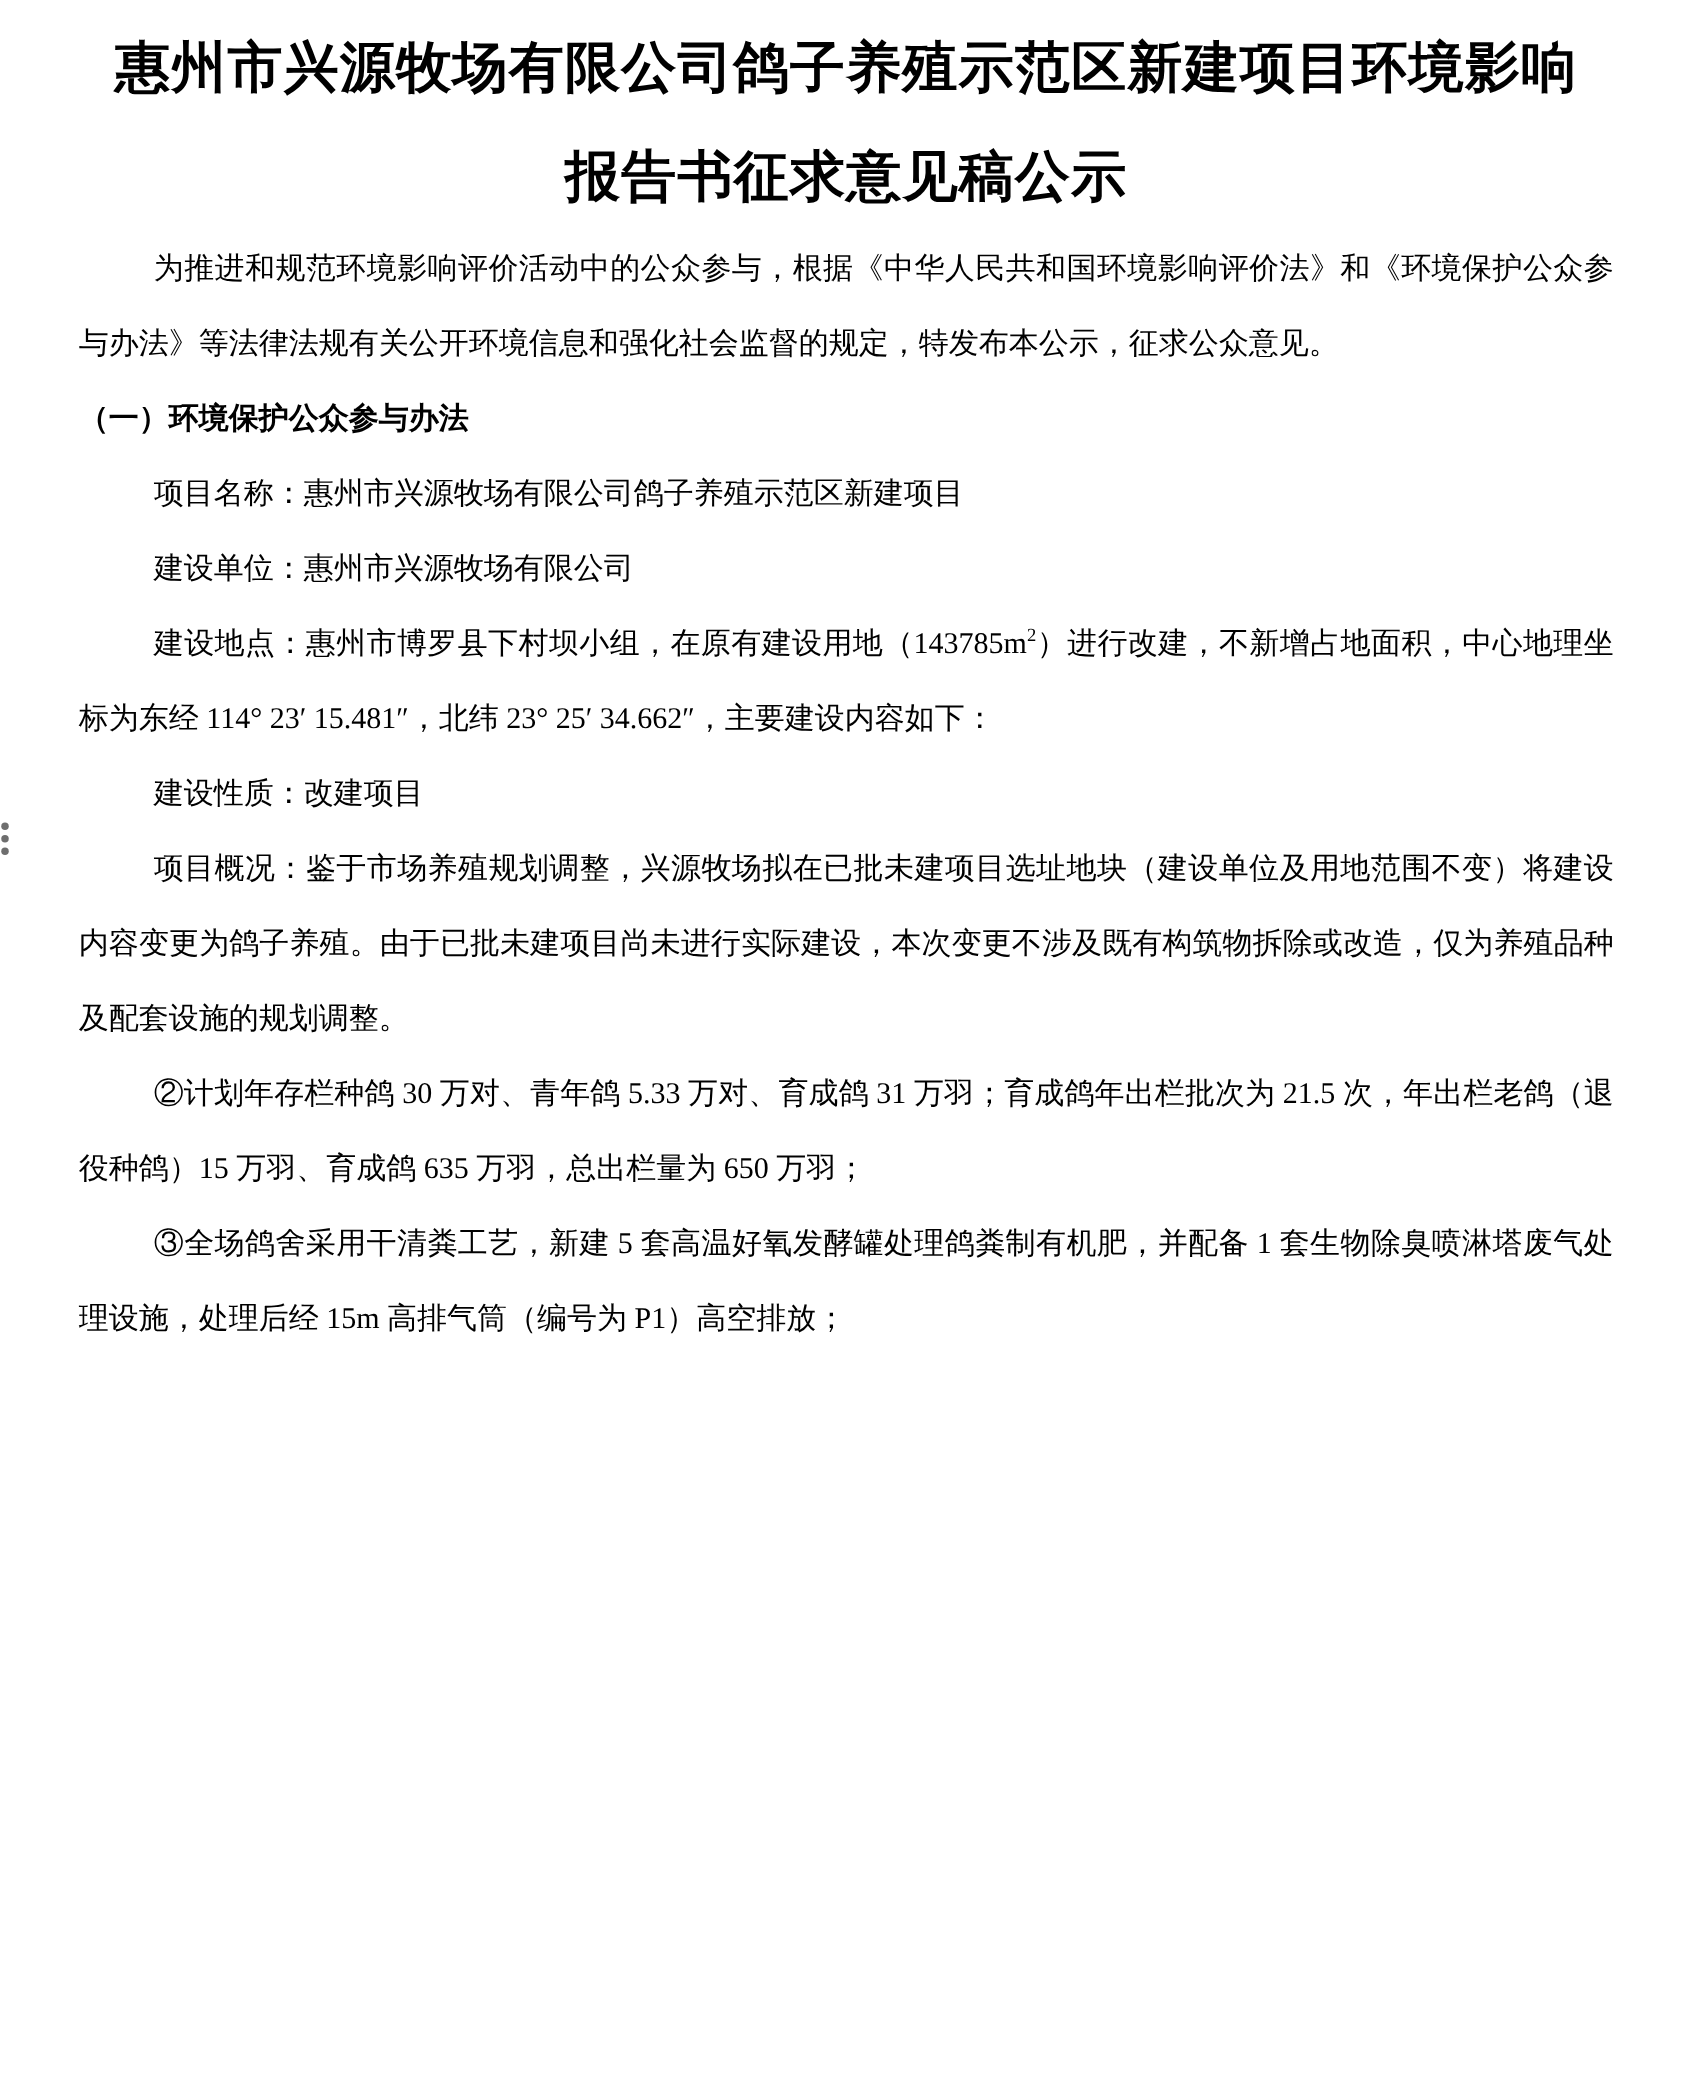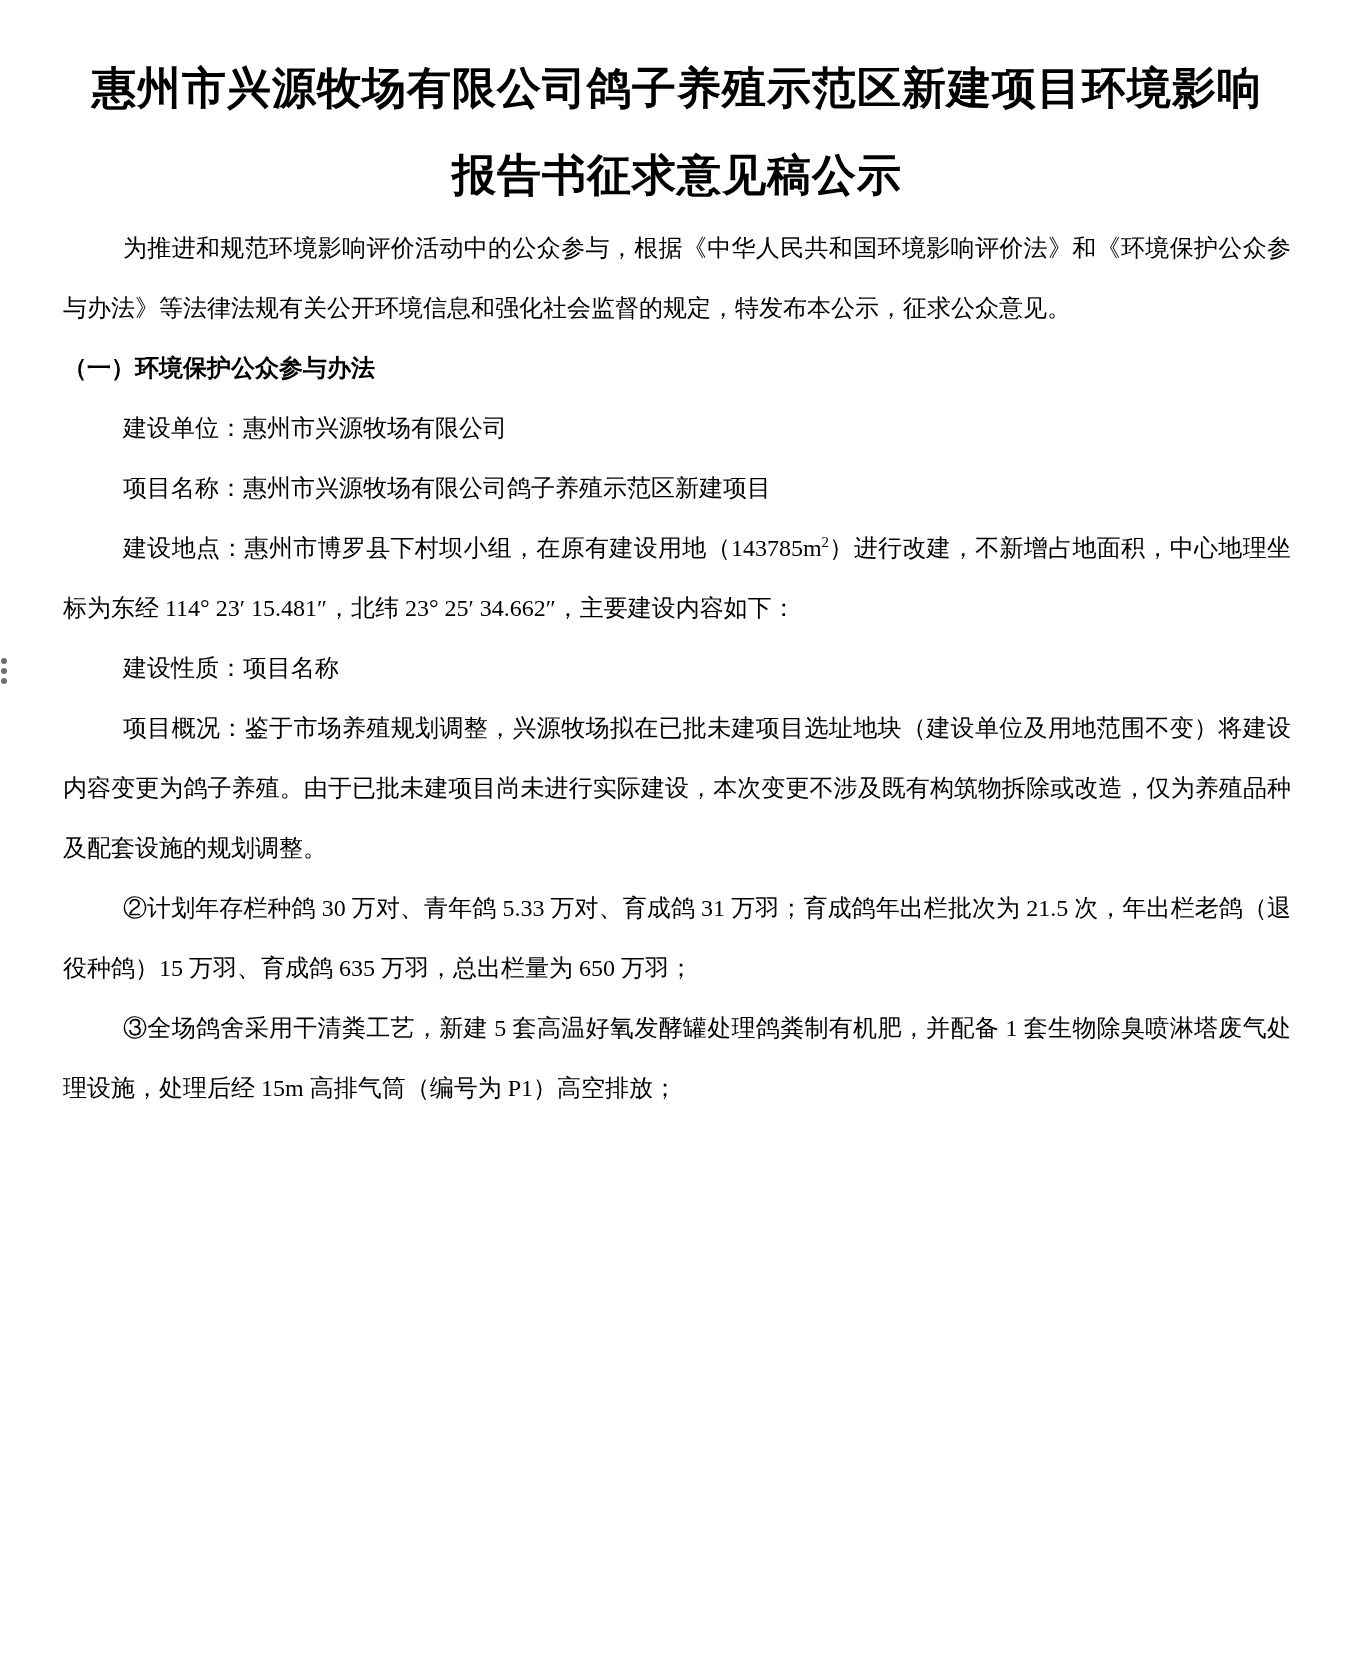--- a/index.html
+++ b/index.html
@@ -6,21 +6,21 @@
   .page {
     position: relative;
     width: 1355px;
     height: 1674px;
     background: #ffffff;
     color: #000000;
     overflow: hidden;
     font-family: "Liberation Serif", "DejaVu Serif", serif;
   }
   .doc {
-    padding: 44px 64px 0 63px;
+    padding: 11px 64px 0 63px;
   }
   .doc-title {
     margin: 0;
     font-family: "Liberation Sans", "DejaVu Sans", sans-serif;
     font-weight: 700;
     font-size: 44px;
     line-height: 87px;
     letter-spacing: 1px;
     text-align: center;
   }
@@ -73,27 +73,27 @@
       <div>惠州市兴源牧场有限公司鸽子养殖示范区新建项目环境影响</div>
       <div>报告书征求意见稿公示</div>
     </h1>
 
     <div class="body-text">
 
       <p class="indent p-intro">为推进和规范环境影响评价活动中的公众参与，根据《中华人民共和国环境影响评价法》和《环境保护公众参与办法》等法律法规有关公开环境信息和强化社会监督的规定，特发布本公示，征求公众意见。</p>
 
       <p class="p-heading">（一）环境保护公众参与办法</p>
 
+      <p class="indent p-name">项目名称：惠州市兴源牧场有限公司鸽子养殖示范区新建项目</p>
+
       <p class="indent">建设单位：惠州市兴源牧场有限公司</p>
-
-      <p class="indent p-name">项目名称：惠州市兴源牧场有限公司鸽子养殖示范区新建项目</p>
 
       <p class="p-location" style="text-indent: 60px;"><span class="indent-span" style="display:inline;">建设地点：惠州市博罗县下村坝小组，在原有建设用地（143785m</span><sup>2</sup><span>）进行改建，不新增占地面积，中心地理坐标为东经 114° 23′ 15.481″，北纬 23° 25′ 34.662″，主要建设内容如下：</span></p>
 
-      <p class="indent">建设性质：项目名称</p>
+      <p class="indent">建设性质：改建项目</p>
 
       <p class="indent p-overview">项目概况：鉴于市场养殖规划调整，兴源牧场拟在已批未建项目选址地块（建设单位及用地范围不变）将建设内容变更为鸽子养殖。由于已批未建项目尚未进行实际建设，本次变更不涉及既有构筑物拆除或改造，仅为养殖品种及配套设施的规划调整。</p>
 
 
 
       <p class="indent">②计划年存栏种鸽 30 万对、青年鸽 5.33 万对、育成鸽 31 万羽；育成鸽年出栏批次为 21.5 次，年出栏老鸽（退役种鸽）15 万羽、育成鸽 635 万羽，总出栏量为 650 万羽；</p>
 
       <p class="indent">③全场鸽舍采用干清粪工艺，新建 5 套高温好氧发酵罐处理鸽粪制有机肥，并配备 1 套生物除臭喷淋塔废气处理设施，处理后经 15m 高排气筒（编号为 P1）高空排放；</p>
 
     </div>

